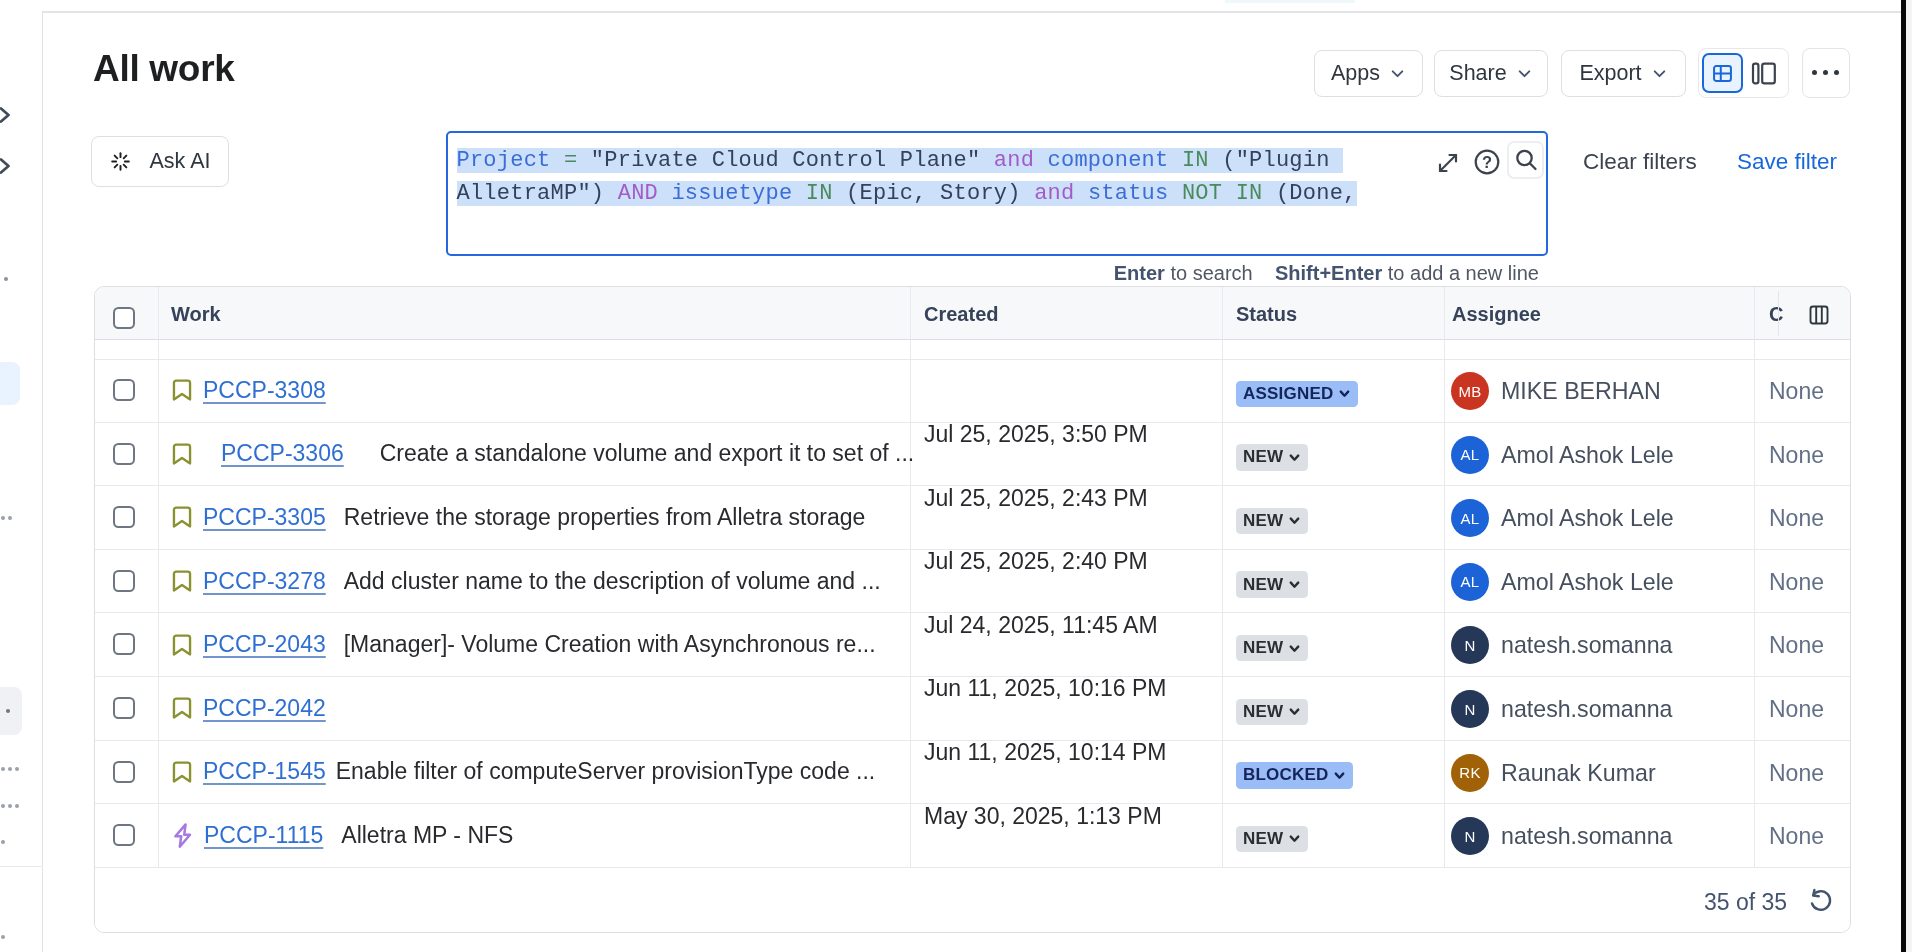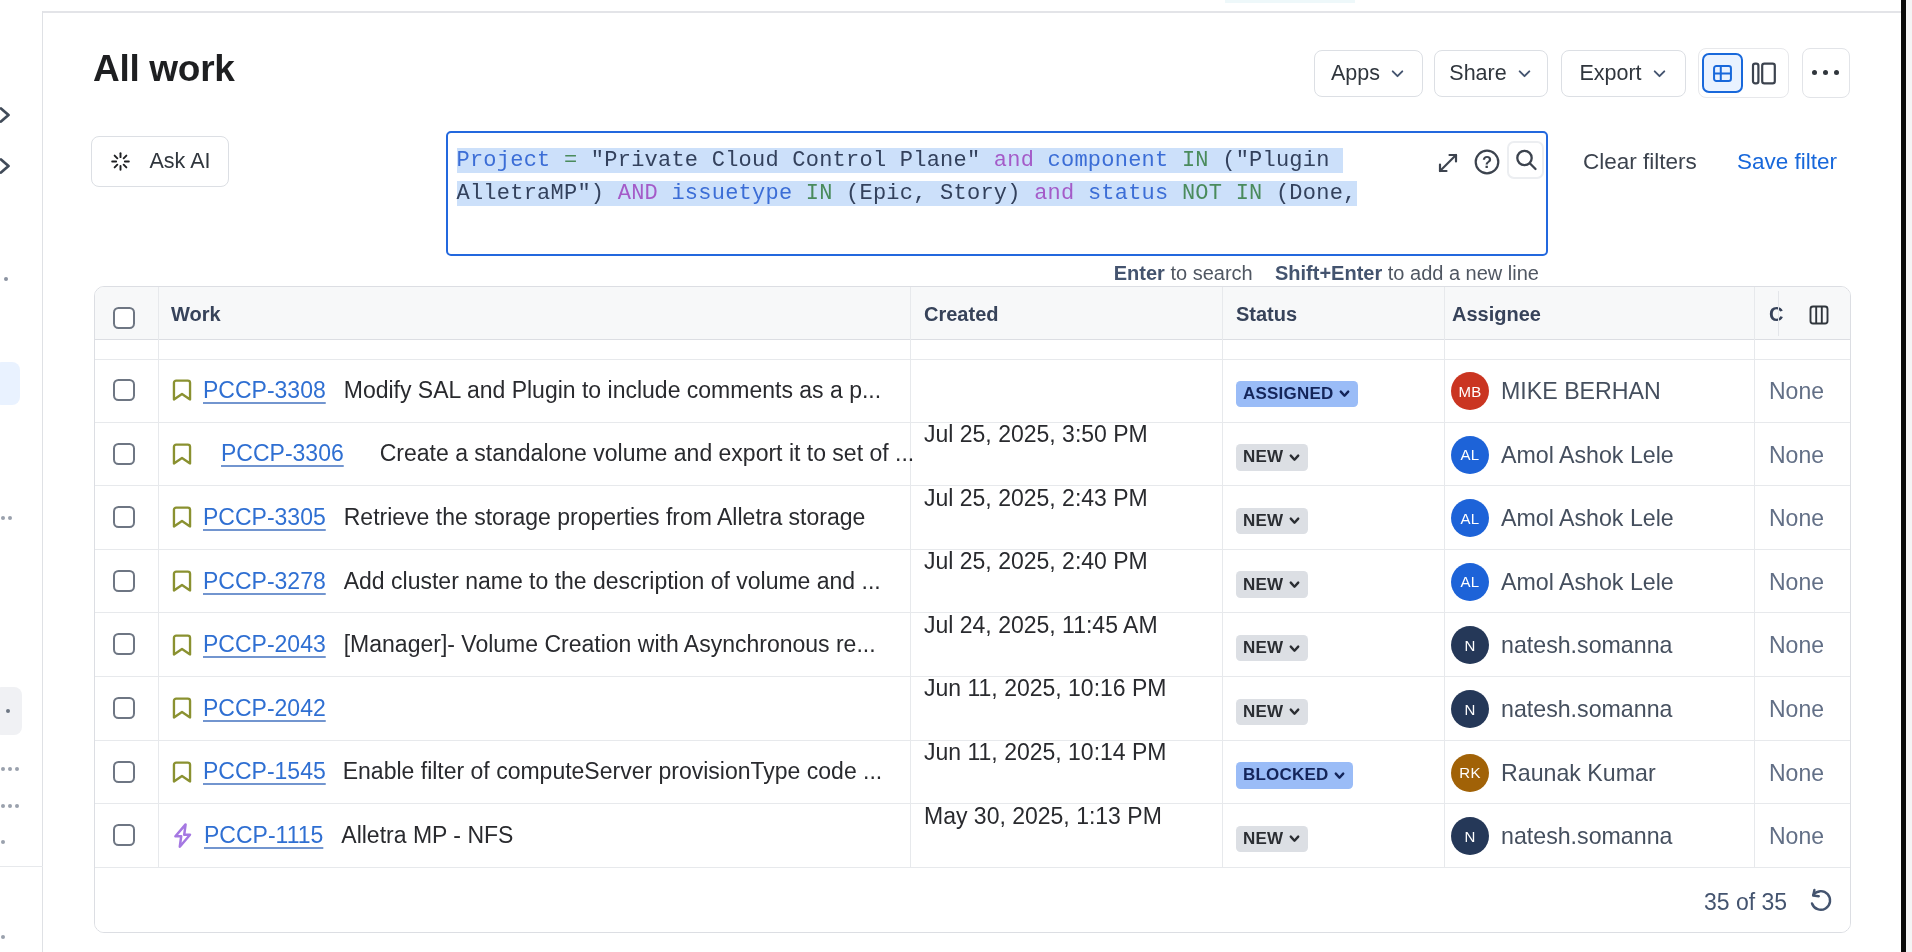--- a/index.html
+++ b/index.html
@@ -159,21 +159,20 @@
     <div class="vline" style="left:1659px;"></div>
 
     <div id="rows">
         <div class="row" style="top:72.0px;">
           <div class="cb" style="left:18px;top:20px;"></div>
           <div style="position:absolute;left:76px;top:0;height:100%;display:flex;align-items:center;gap:10px;white-space:nowrap;">
             <svg width="22" height="24" viewBox="0 0 22 24" style="flex:none;">
               <path d="M5.2 2.6h11.6c1.25 0 2.25 1 2.25 2.25v16.55l-8.05-5.35-8.05 5.35V4.85c0-1.25 1-2.25 2.25-2.25z" fill="none" stroke="#8a9130" stroke-width="2.35" stroke-linejoin="round"></path>
             </svg>
             <span class="lnk">PCCP-3308</span>
-            <span class="sum" style="margin-left:8px;">Modify SAL and Plugin to include comments as a p...</span>
           </div>
           <div class="date" style="top:19px;">Jul 25, 2025, 3:50 PM</div>
           <div class="loz blue" style="top:21.5px;">ASSIGNED<svg width="13" height="13" viewBox="0 0 14 14" style="margin-left:5px;">
               <path d="M3 5 7 9.4 11 5" fill="none" stroke="#14255a" stroke-width="2.6" stroke-linecap="round" stroke-linejoin="round"></path>
             </svg></div>
           <div class="av" style="top:13px;background:#ca3521;">MB</div>
           <div class="nm" style="top:19px;">MIKE BERHAN</div>
           <div class="none" style="top:19px;">None</div>
         </div>
         <div class="row" style="top:135.6px;">
@@ -260,21 +259,21 @@
           <div class="nm" style="top:19px;">natesh.somanna</div>
           <div class="none" style="top:19px;">None</div>
         </div>
         <div class="row" style="top:453.6px;">
           <div class="cb" style="left:18px;top:20px;"></div>
           <div style="position:absolute;left:76px;top:0;height:100%;display:flex;align-items:center;gap:10px;white-space:nowrap;">
             <svg width="22" height="24" viewBox="0 0 22 24" style="flex:none;">
               <path d="M5.2 2.6h11.6c1.25 0 2.25 1 2.25 2.25v16.55l-8.05-5.35-8.05 5.35V4.85c0-1.25 1-2.25 2.25-2.25z" fill="none" stroke="#8a9130" stroke-width="2.35" stroke-linejoin="round"></path>
             </svg>
             <span class="lnk">PCCP-1545</span>
-            <span class="sum" style="margin-left:7px;">Enable filter of computeServer provisionType code ...</span>
+            <span class="sum" style="margin-left:0;">Enable filter of computeServer provisionType code ...</span>
           </div>
           <div class="date" style="top:19px;">May 30, 2025, 1:13 PM</div>
           <div class="loz blue" style="top:21.5px;">BLOCKED<svg width="13" height="13" viewBox="0 0 14 14" style="margin-left:5px;">
               <path d="M3 5 7 9.4 11 5" fill="none" stroke="#14255a" stroke-width="2.6" stroke-linecap="round" stroke-linejoin="round"></path>
             </svg></div>
           <div class="av" style="top:13px;background:#a16207;">RK</div>
           <div class="nm" style="top:19px;">Raunak Kumar</div>
           <div class="none" style="top:19px;">None</div>
         </div>
         <div class="row" style="top:517.2px;">

